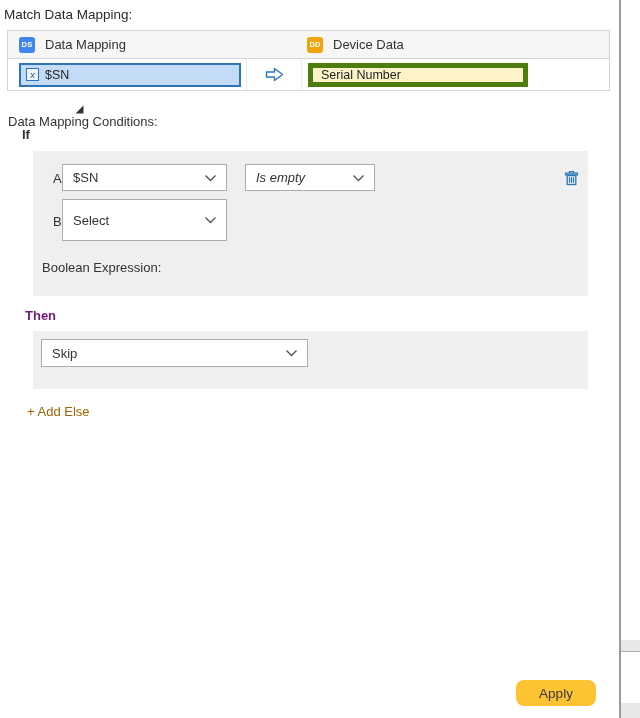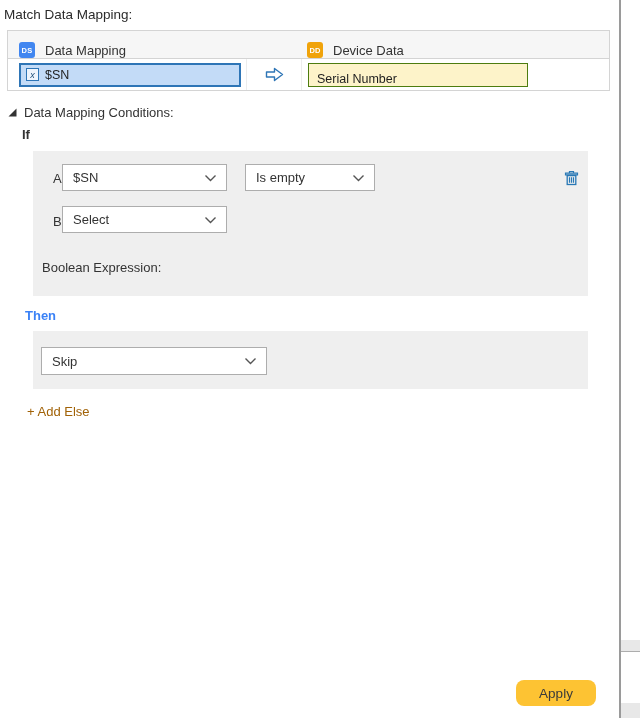--- a/index.html
+++ b/index.html
@@ -4,64 +4,64 @@
 <style>
   html,body { margin:0; padding:0; background:#fff; }
   body { width:640px; height:718px; position:relative; overflow:hidden;
          font-family:"Liberation Sans","DejaVu Sans",sans-serif; color:#333; }
   .page { position:absolute; inset:0; background:#fff; }
 
   .page-title { position:absolute; left:4px; top:7px; font-size:13.5px; color:#2b2b2b; }
 
   
   .map-table { position:absolute; left:7px; top:30px; width:603px; border:1px solid #d4d4d4; box-sizing:border-box; background:#fff; }
-  .map-header { height:27px; background:#f6f6f6; border-bottom:1px solid #d4d4d4; display:flex; align-items:flex-end; }
+  .map-header { height:27px; background:#f6f6f6; border-bottom:1px solid #d4d4d4; display:flex; align-items:center; }
   .map-col1 { width:293px; flex:none; display:flex; align-items:center; padding-left:11px; box-sizing:border-box; }
   .map-col2 { flex:1; display:flex; align-items:center; padding-left:6px; box-sizing:border-box; }
   .badge { width:16px; height:16px; border-radius:3px; color:#fff; font-size:7.5px; font-weight:bold;
            display:flex; align-items:center; justify-content:center; flex:none; letter-spacing:.2px; }
   .badge-ds { background:#4186F0; }
   .badge-dd { background:#F0A30A; }
   .col-label { margin-left:10px; font-size:13px; color:#333; }
   .map-row { height:31px; display:flex; align-items:center; background:#fff; }
   .cell-src { width:239px; flex:none; height:100%; display:flex; align-items:center; border-right:1px solid #ececec; box-sizing:border-box; }
   .cell-arrow { width:55px; flex:none; height:100%; display:flex; align-items:center; justify-content:center; border-right:1px solid #ececec; box-sizing:border-box; }
   .cell-tgt { flex:1; height:100%; display:flex; align-items:center; }
   .chip-src { margin-left:11px; width:222px; height:24px; box-sizing:border-box; background:#C3DBF7; border:2px solid #2E75B6;
               display:flex; align-items:center; padding-left:5px; font-size:12.5px; color:#1f1f1f; }
   .var-icon { width:13px; height:13px; box-sizing:border-box; border:1px solid #2E75B6; background:#eef4fc; color:#1f4e79;
               font-size:9px; font-style:italic; display:flex; align-items:center; justify-content:center; margin-right:6px; flex:none; }
-  .chip-tgt { margin-left:6px; width:220px; height:24px; box-sizing:border-box; background:#FDF3C9; border:1px solid #4d7c0f;
-              display:flex; align-items:flex-end; padding-left:8px; font-size:12.5px; color:#1f1f1f; }
+  .chip-tgt { margin-left:6px; width:220px; height:24px; box-sizing:border-box; background:#FDF3C9; border:5px solid #4d7c0f;
+              display:flex; align-items:flex-start; padding-left:8px; font-size:12.5px; color:#1f1f1f; }
 
   
-  .cond-header { position:absolute; left:8px; top:105px; display:flex; align-items:center; }
+  .cond-header { position:absolute; left:8px; top:105px; display:flex; align-items:center;flex-direction:column; }
   .cond-header .tri { margin-right:7px; display:block; }
   .cond-title { font-size:13px; color:#333; }
   .if-label { position:absolute; left:22px; top:127px; font-size:13px; font-weight:600; color:#333; }
 
   .if-panel { position:absolute; left:33px; top:151px; width:555px; height:145px; background:#efefef; }
   .row-label { position:absolute; font-size:13px; color:#333; }
   .select { position:absolute; box-sizing:border-box; background:#fff; border:1px solid #adadad;
             display:flex; align-items:center; justify-content:space-between; padding:0 9px 0 10px;
             font-size:13px; color:#333; cursor:default; }
   .select .chev { flex:none; margin-left:6px; }
   .sel-a1 { left:29px; top:13px; width:165px; height:27px; }
-  .sel-a2 { left:212px; top:13px; width:130px; height:27px; }
-  .sel-b1 { left:29px; top:55px; width:165px; height:27px; }
+  .sel-a2 { left:212px; top:13px; width:130px; height:27px;font-style:italic; }
+  .sel-b1 { left:29px; top:48px; width:165px; height:42px; }
   .trash-btn { position:absolute; left:529px; top:18px; width:18px; height:18px; background:none; border:none; padding:0;
                display:flex; align-items:center; justify-content:center; cursor:pointer; }
   .bool-label { position:absolute; left:9px; top:109px; font-size:13px; color:#333; }
   .bool-input { position:absolute; left:130px; top:103px; width:414px; height:26px; box-sizing:border-box;
                 border:1px solid #c6c6c6; padding:0 8px; font-size:12.5px; color:#333; font-family:inherit; background:#fff; }
   .bool-input::placeholder { color:#9a9a9a; font-style:italic; }
 
-  .then-label { position:absolute; left:25px; top:308px; font-size:13px; font-weight:700; color:#3b82f6; }
+  .then-label { position:absolute; left:25px; top:308px; font-size:13px; font-weight:700; color:#701a75; }
   .then-panel { position:absolute; left:33px; top:331px; width:555px; height:58px; background:#efefef; }
-  .sel-then { left:8px; top:16px; width:226px; height:28px; }
+  .sel-then { left:8px; top:8px; width:267px; height:28px; }
 
   .add-else { position:absolute; left:27px; top:404px; font-size:13px; color:#a16207; text-decoration:none; cursor:pointer; }
 
   
   .apply-btn { position:absolute; left:516px; top:680px; width:80px; height:26px; background:#FDC333; border:none;
                border-radius:8px; font-size:13.5px; color:#3a3a3a; font-family:inherit; cursor:pointer; }
 
   
   .v-divider { position:absolute; left:619px; top:0; width:2px; height:718px; background:#9a9a9a; }
   .edge-top { position:absolute; left:621px; top:640px; width:19px; height:11px; background:#e8e8e8; border-bottom:1px solid #adadad; }

